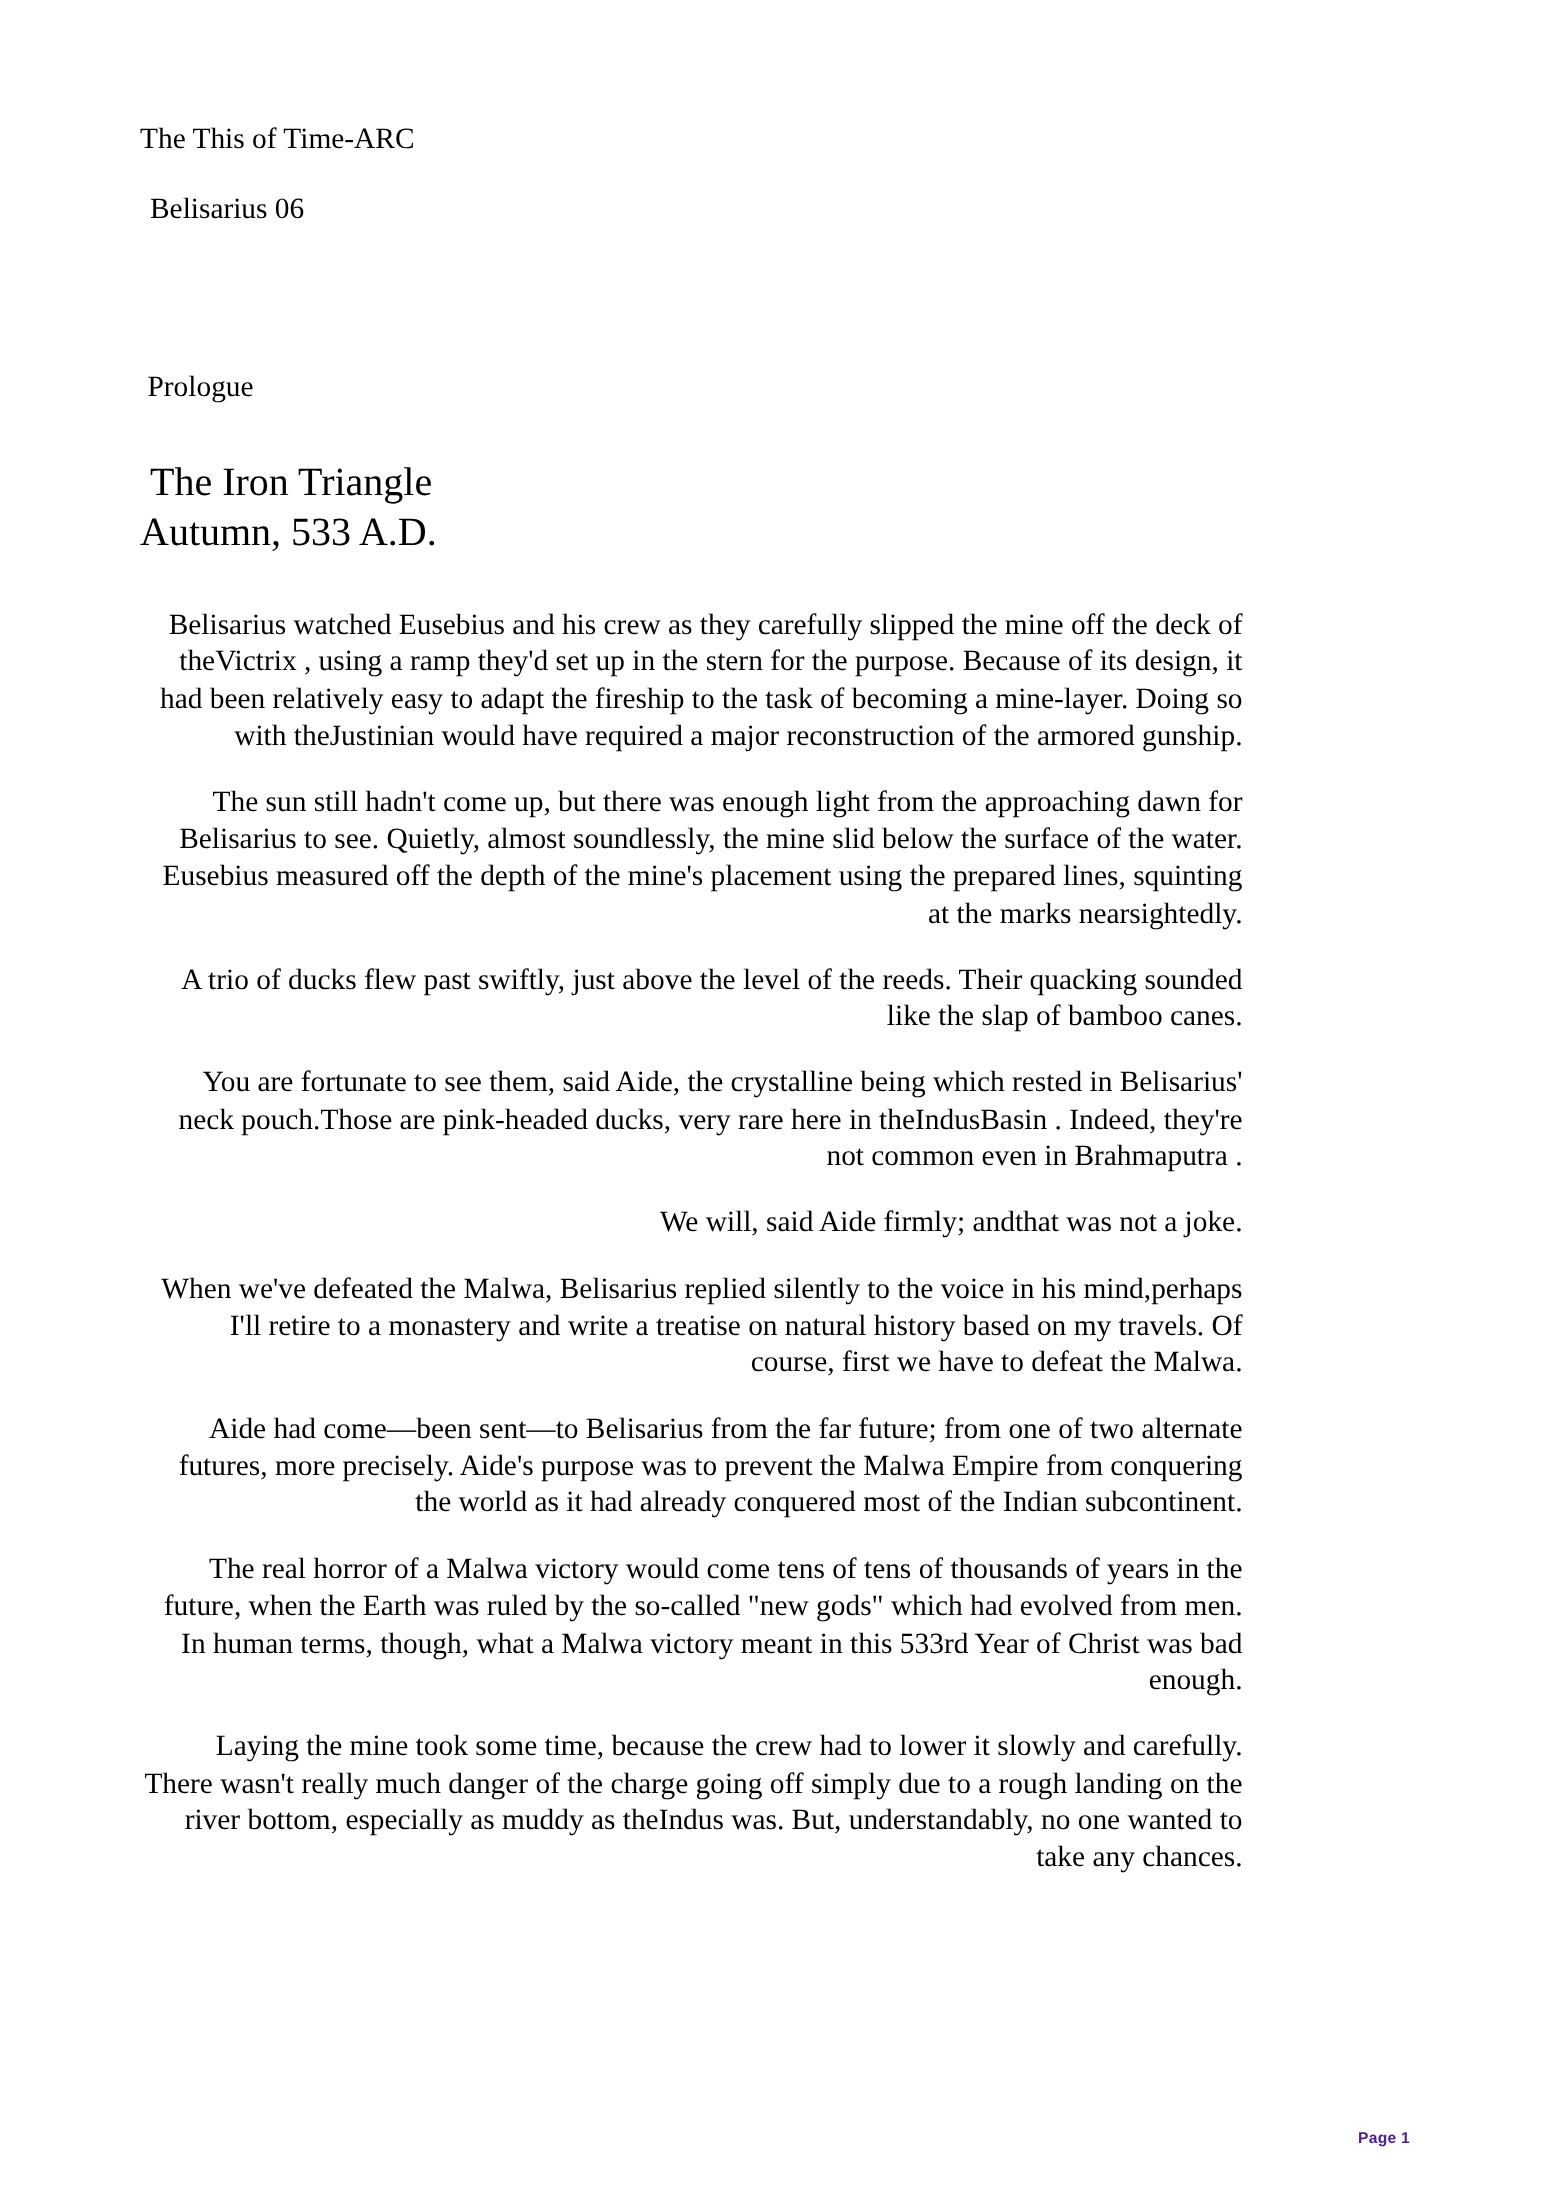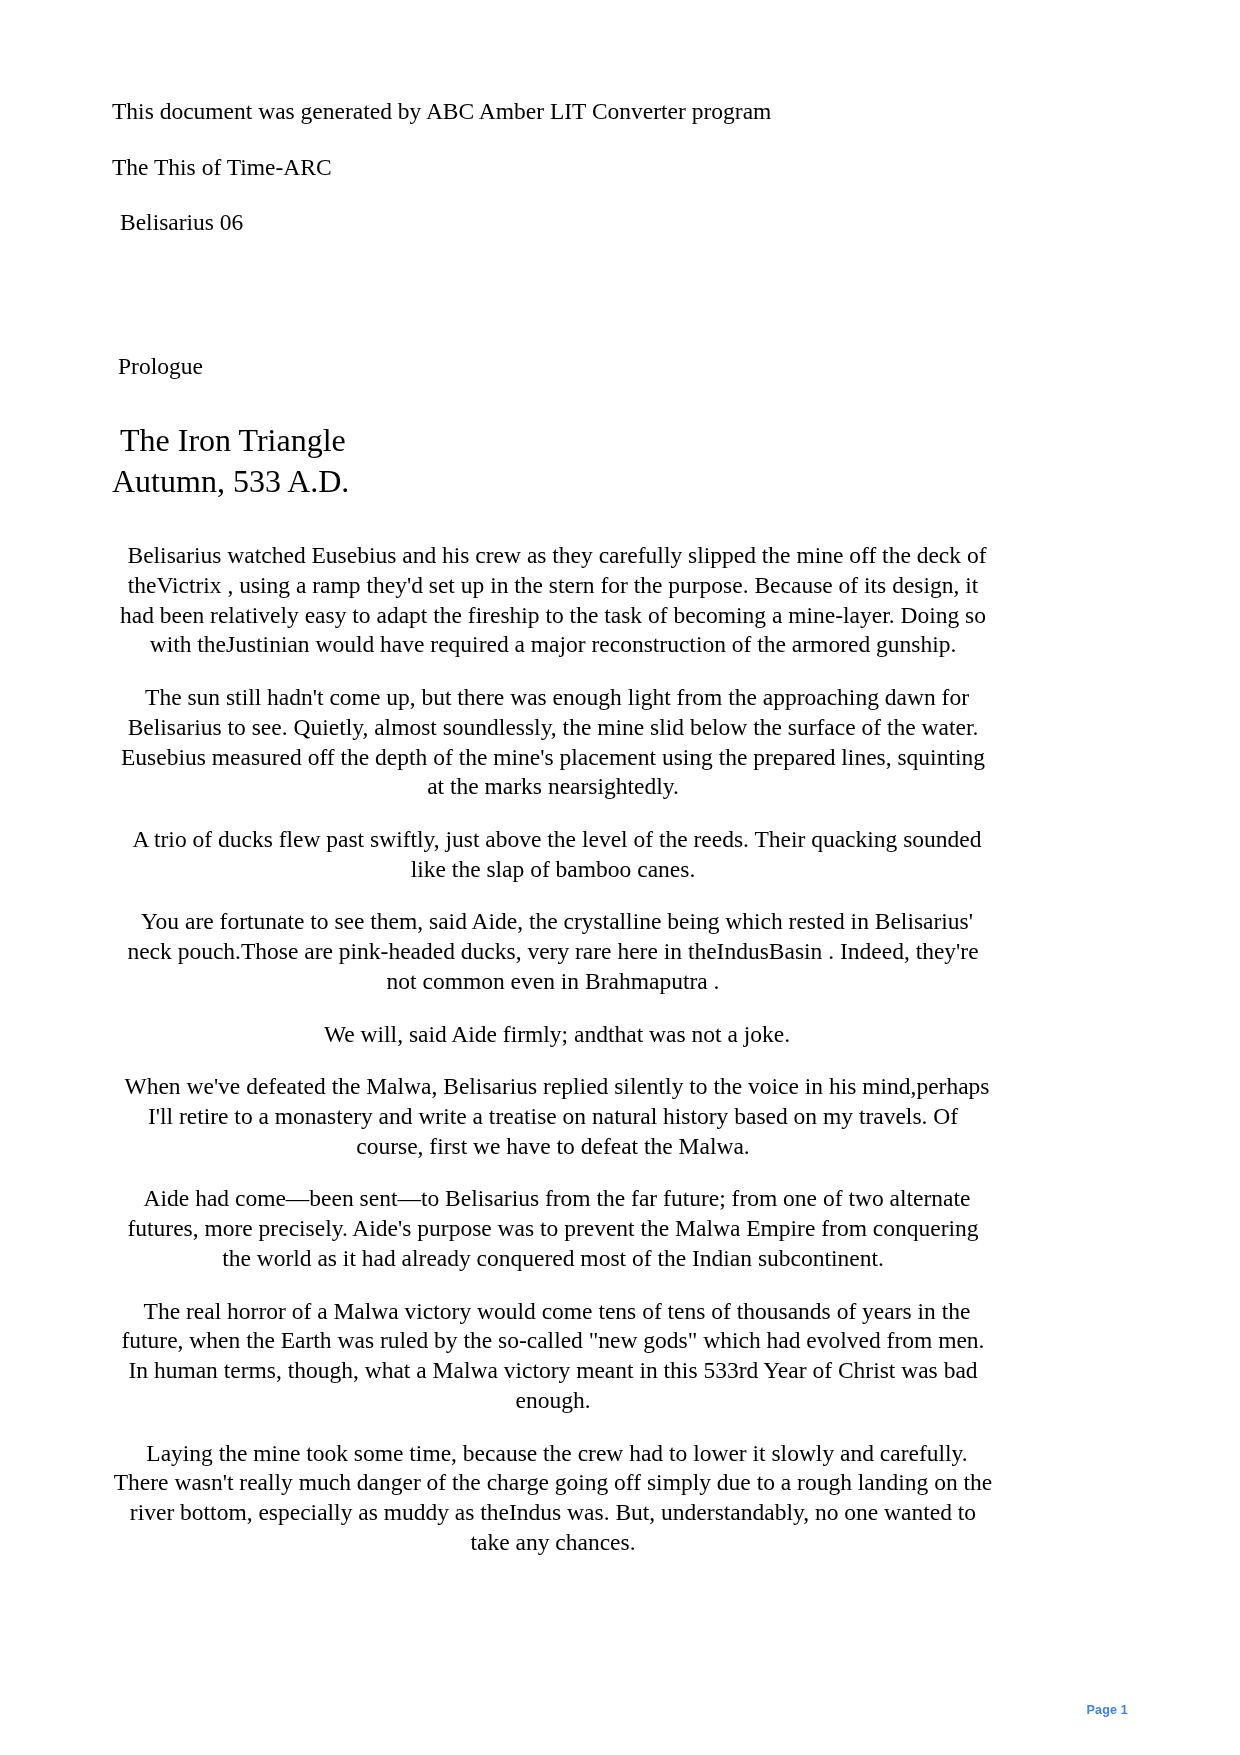--- a/index.html
+++ b/index.html
@@ -50,43 +50,42 @@
     line-height: 1.27;
     margin: 0 0 40px 0;
   }
   .datestamp .l1 { display: block; text-indent: 8px; }
   .datestamp .l2 { display: block; }
   p.para {
     font-size: 23.5px;
     line-height: 1.265;
     margin: 0 0 23px 0;
     text-indent: 8px;
-    text-align: center;
+    text-align: right;
     white-space: normal;
   }
   .footer {
     position: absolute;
     right: 112px;
     bottom: 38px;
     font-family: "Liberation Sans", "DejaVu Sans", sans-serif;
     font-size: 12.5px;
     font-weight: bold;
-    color: #3b82f6;
+    color: #4c1d95;
     letter-spacing: 0.2px;
     margin-top: 28px;
   }
 </style>
 </head>
 <body>
 
 <div class="page">
 
   <div class="content">
 
-    <div class="meta">This document was generated by ABC Amber LIT Converter program</div>
 
     <div class="meta">The This of Time-ARC</div>
 
     <div class="meta indent">Belisarius 06</div>
 
 
     <div class="gap-big"></div>
 
     <div class="section-title">Prologue</div>
 

